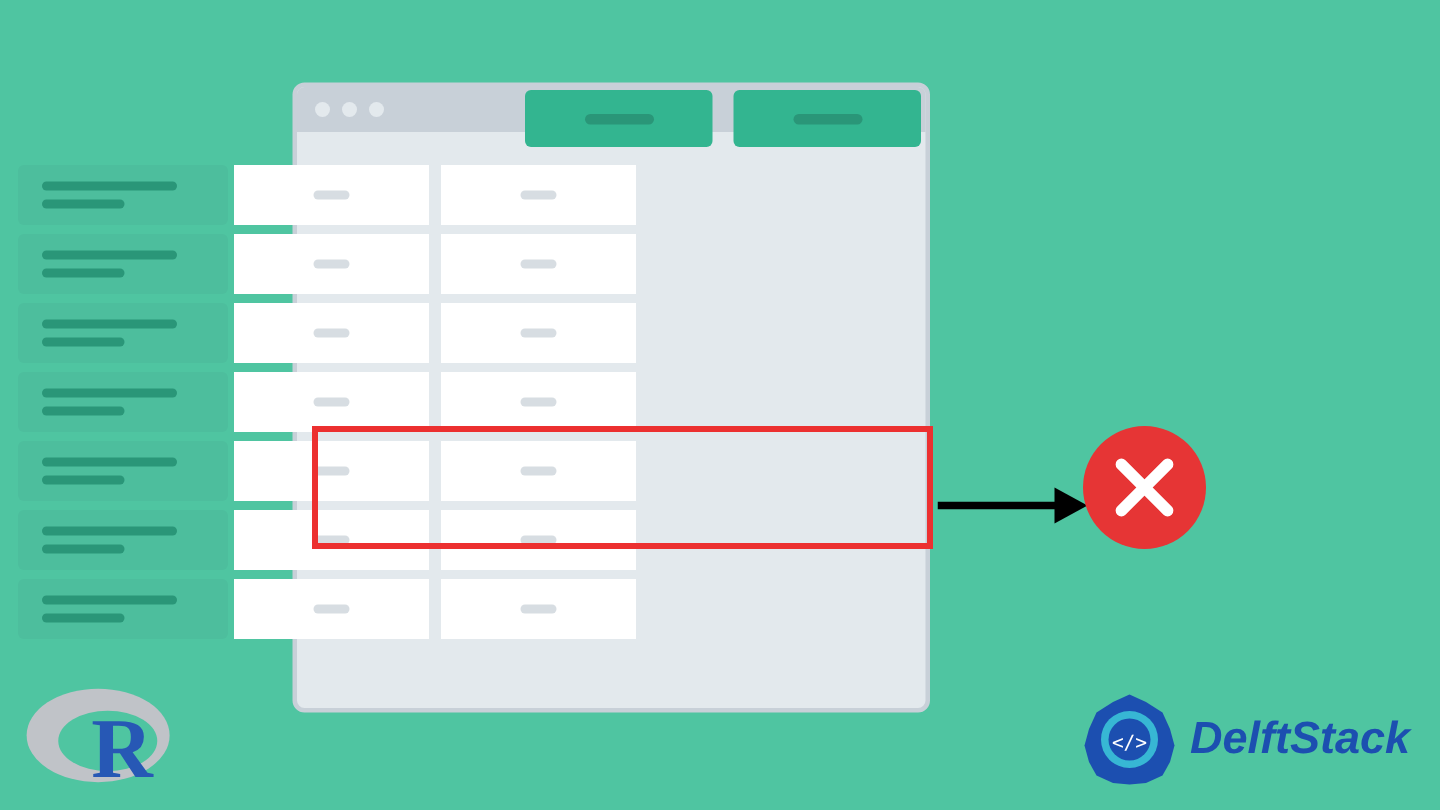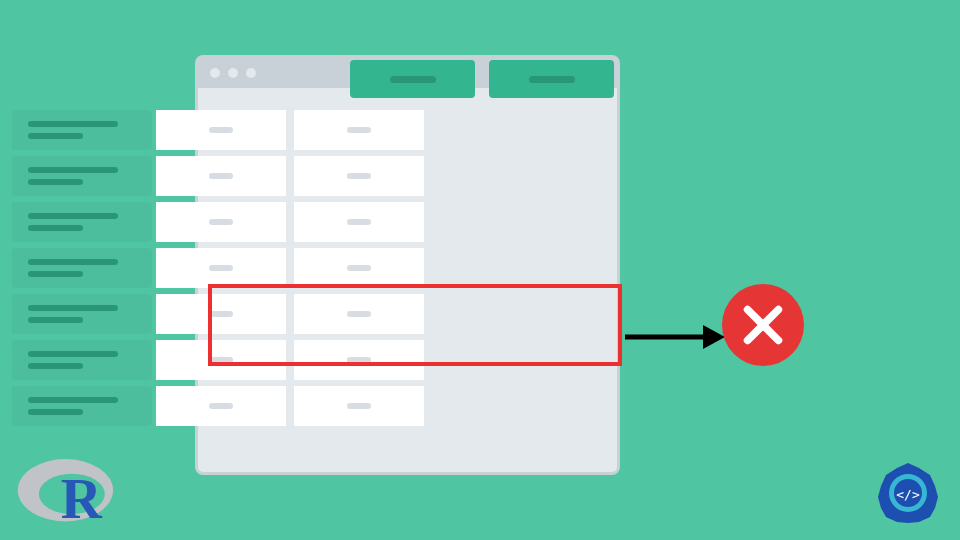--- a/index.html
+++ b/index.html
@@ -288,13 +288,14 @@
   <text x="50" y="78" font-size="62" font-weight="bold" fill="#2758b5" font-family="Georgia, serif">R</text>
 </svg>
 
 <div class="delft-logo">
   <svg width="64" height="64" viewBox="0 0 64 64">
     <polygon points="32,2 43,7 54,14 59,25 62,36 59,47 54,56 43,61 32,62 21,61 10,56 5,47 2,36 5,25 10,14 21,7" fill="#1c4fb0"></polygon>
     <circle cx="32" cy="32" r="19" fill="#37b7d4"></circle>
     <circle cx="32" cy="32" r="14" fill="#1c4fb0"></circle>
     <text x="32" y="38" font-size="13" fill="#fff" text-anchor="middle" font-family="monospace">&lt;/&gt;</text>
   </svg>
+  <span class="txt">DelftStack</span>
 </div>
 
 </body></html>

